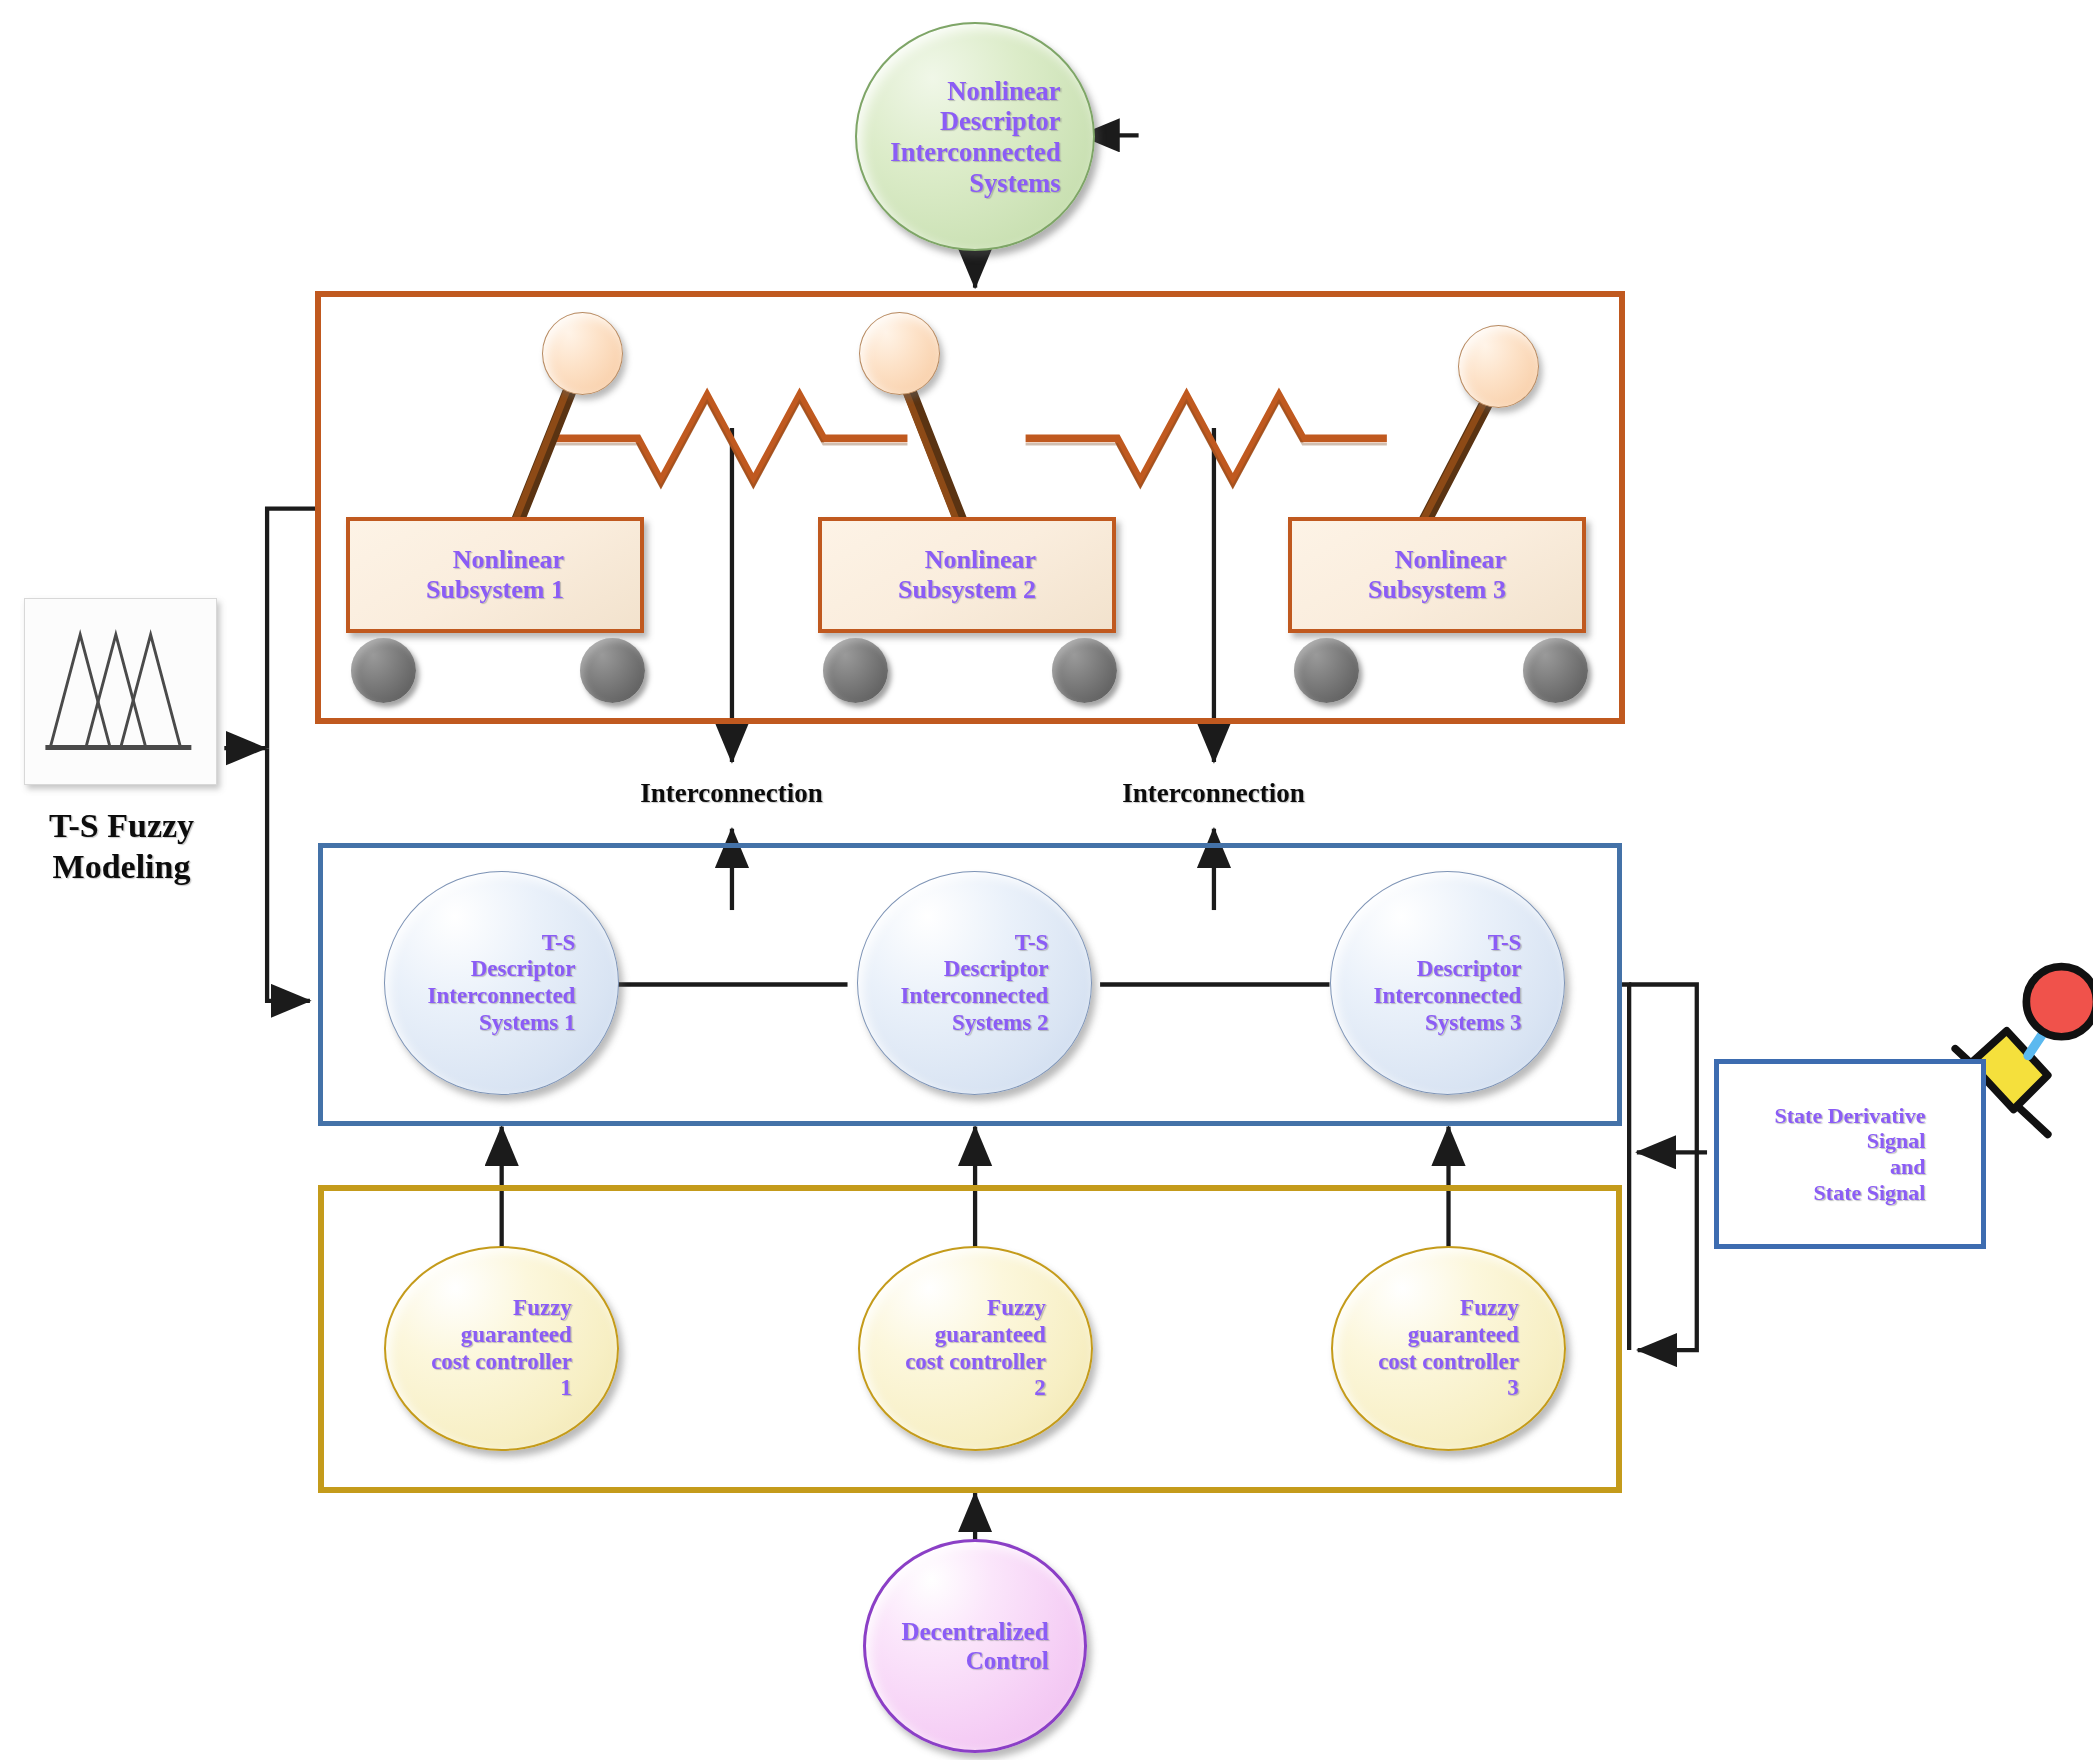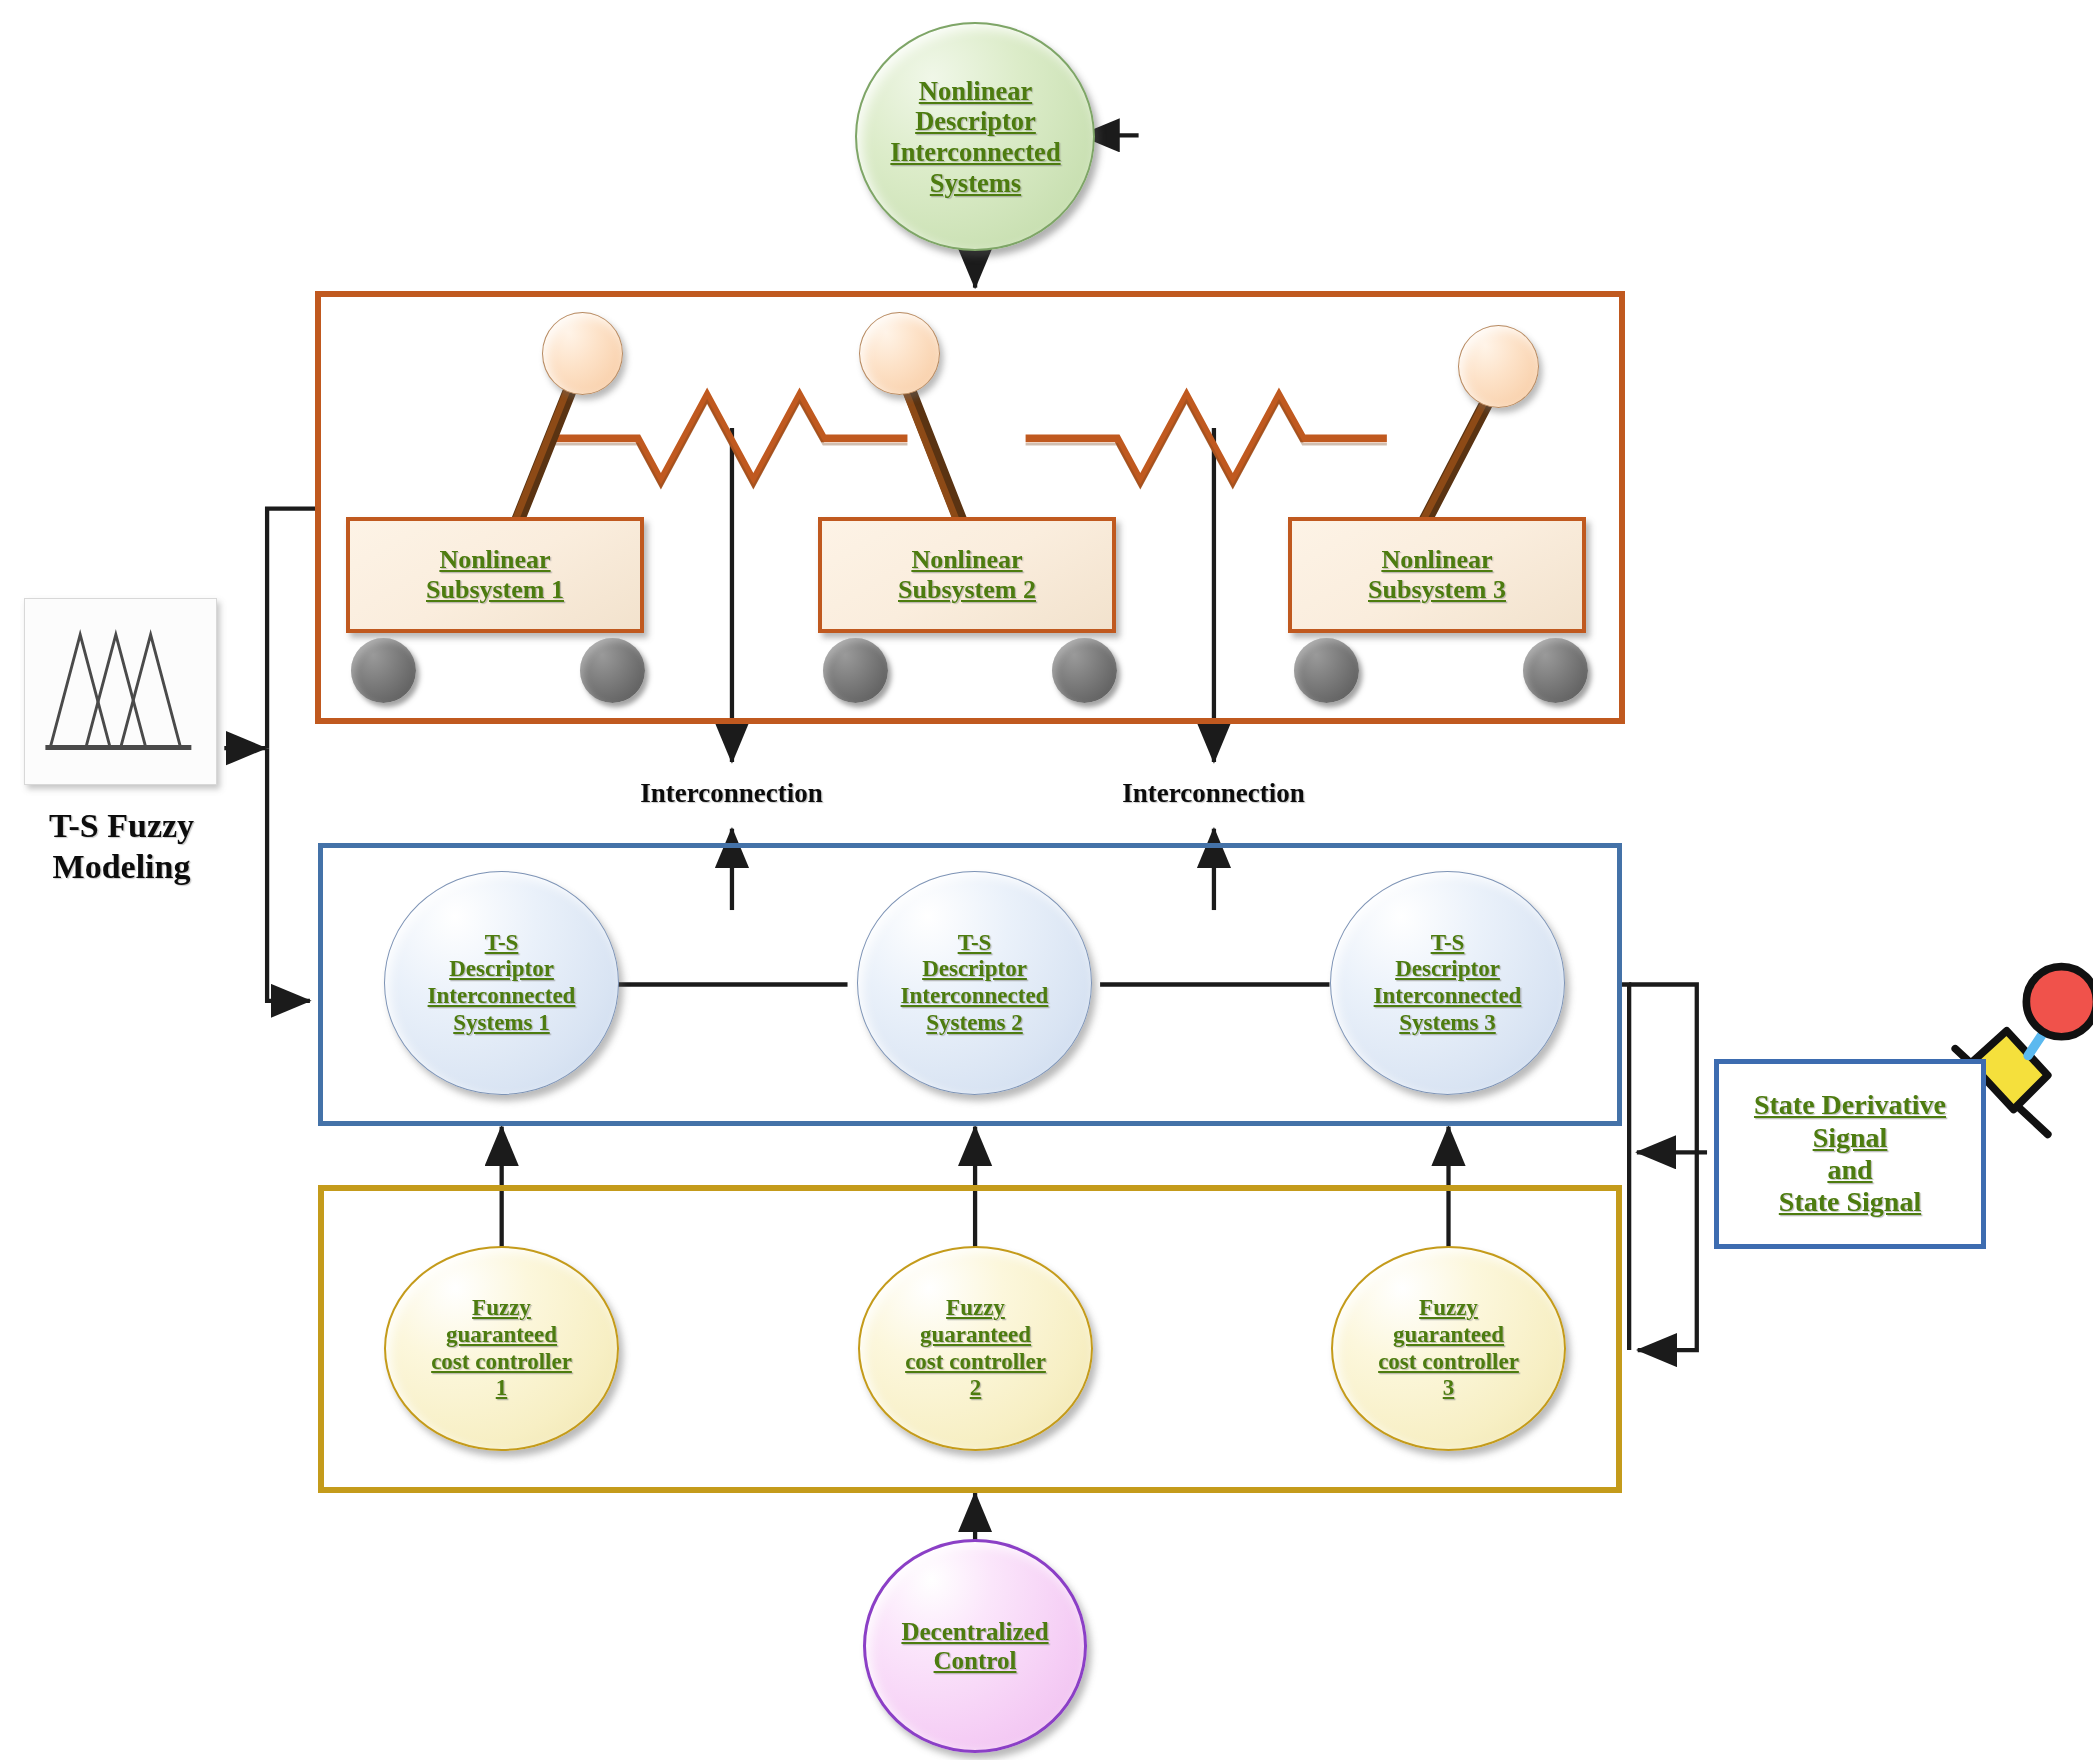--- a/index.html
+++ b/index.html
@@ -3,25 +3,24 @@
 <meta charset="utf-8">
 <style>
   html,body{margin:0;padding:0;background:#ffffff;}
   body{font-family:"Liberation Serif", serif;}
   #canvas{position:relative;width:2094px;height:1761px;background:#fff;overflow:hidden;}
   svg.layer{position:absolute;left:0;top:0;width:2094px;height:1761px;pointer-events:none;}
 
   .node-label{
     position:absolute;
     display:flex;align-items:center;justify-content:center;
-    text-align:center;font-weight:bold;color:#4d7c0f;
+    text-align:right;font-weight:bold;color:#8b5cf6;
     line-height:1.16;white-space:pre-line;
     text-shadow:1.3px 1.3px 1px rgba(140,140,140,.55);
     pointer-events:none;
-    text-decoration:underline;
   }
   .plain-label{
     position:absolute;text-align:center;font-weight:bold;color:#0c0c0c;
     line-height:1.2;white-space:pre-line;
     text-shadow:1.3px 1.3px 1px rgba(150,150,150,.5);
   }
 
   
   .frame{position:absolute;box-sizing:border-box;background:transparent;}
   #frame-nonlinear{border:6px solid #c0591f;}
@@ -235,19 +234,19 @@
   <div class="node-label" style="left:1326px;top:1246px;width:245px;height:205px;font-size:23px;">Fuzzy
 guaranteed
 cost controller
 3</div>
 
   <div class="ell" id="node-decentralized-control" style="left:863px;top:1539px;width:224px;height:214px;"></div>
   <div class="node-label" style="left:863px;top:1539px;width:224px;height:214px;font-size:25px;">Decentralized
 Control</div>
 
   <div id="box-state-signal" style="left:1714px;top:1059px;width:272px;height:190px;"></div>
-  <div class="node-label" style="left:1714px;top:1059px;width:272px;height:190px;font-size:28px;">State Derivative
+  <div class="node-label" style="left:1714px;top:1059px;width:272px;height:190px;font-size:22px;">State Derivative
 Signal
 and
 State Signal</div>
 
 </div>
 
 
 </body></html>

